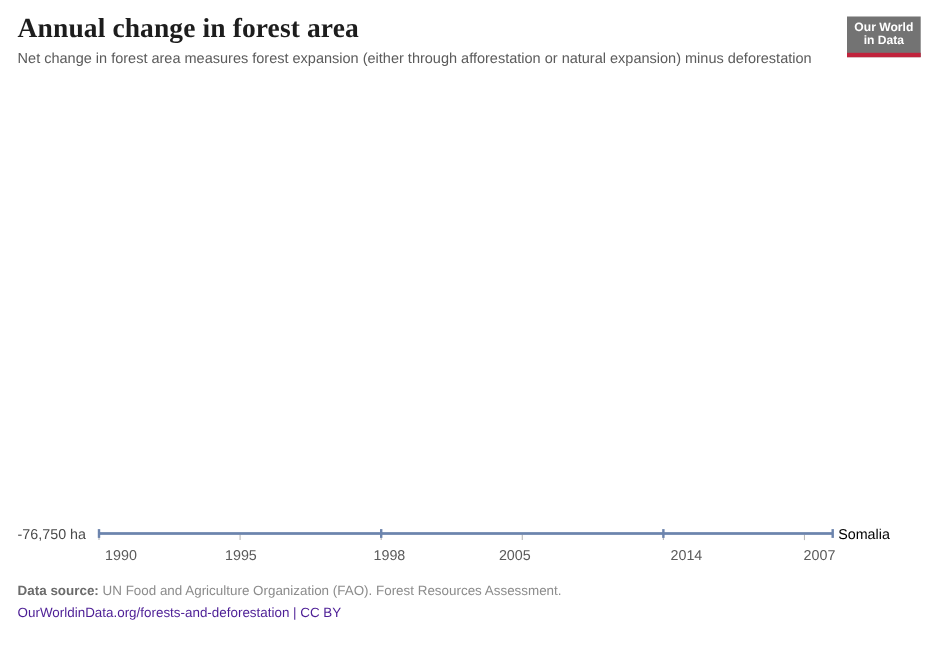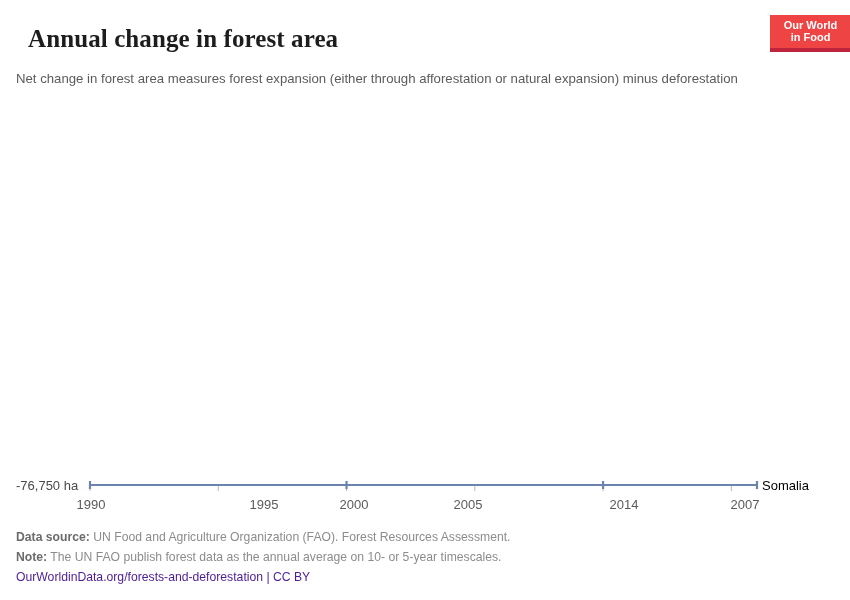--- a/index.html
+++ b/index.html
@@ -23,40 +23,40 @@
     top: 12px;
     width: 745px;
   }
   #chart-title {
     font-family: "Liberation Serif", serif;
     font-size: 25px;
     font-weight: 700;
     color: #1d1d1d;
     letter-spacing: 0.1px;
     line-height: 30px;
-    margin: 12px;
+    margin: 0;
   }
   #chart-subtitle {
     font-family: "Liberation Sans", sans-serif;
     font-size: 13.2px;
     font-weight: 400;
     color: #5b5b5b;
     line-height: 18px;
-    margin: 16px 0 0 0;
+    margin: 2px 0 0 0;
     max-width: 726px;
   }
 
   
   #owid-logo {
     position: absolute;
     left: 770px;
     top: 15px;
-    width: 81px;
+    width: 67px;
     height: 37px;
-    background: #ef4444;
+    background: #737373;
     border-bottom: 4px solid #c0233c;
     box-sizing: border-box;
     display: flex;
     flex-direction: column;
     align-items: center;
     justify-content: center;
     padding-bottom: 1px;
   }
   #owid-logo span {
     display: block;
@@ -140,21 +140,21 @@
 </head>
 <body>
 
 <div id="header">
   <h1 id="chart-title">Annual change in forest area</h1>
   <p id="chart-subtitle">Net change in forest area measures forest expansion (either through afforestation or natural expansion) minus deforestation</p>
 </div>
 
 <div id="owid-logo">
   <span>Our World</span>
-  <span>in Food</span>
+  <span>in Data</span>
 </div>
 
 <div id="chart-area">
 
   <svg id="plot-svg" width="850" height="425">
 
     <g id="svg-ticks">
         <line x1="90" x2="90" y1="391" y2="396" stroke="#b8b8b8" stroke-width="1"></line>
         <line x1="218.26923076923077" x2="218.26923076923077" y1="391" y2="396" stroke="#b8b8b8" stroke-width="1"></line>
         <line x1="346.53846153846155" x2="346.53846153846155" y1="391" y2="396" stroke="#b8b8b8" stroke-width="1"></line>
@@ -167,35 +167,31 @@
         <polyline points="90,390 346.53846153846155,390 603.0769230769231,390 757,390" fill="none" stroke="#6c84ad" stroke-width="2.2"></polyline>
         <line x1="90" x2="90" y1="386" y2="394" stroke="#6c84ad" stroke-width="2.2"></line>
         <line x1="346.53846153846155" x2="346.53846153846155" y1="386" y2="394" stroke="#6c84ad" stroke-width="2.2"></line>
         <line x1="603.0769230769231" x2="603.0769230769231" y1="386" y2="394" stroke="#6c84ad" stroke-width="2.2"></line>
         <line x1="757" x2="757" y1="386" y2="394" stroke="#6c84ad" stroke-width="2.2"></line>
       </g>
   </svg>
 
   <div class="y-axis-label">-76,750 ha</div>
 
-  <div class="x-tick-label" style="left:91px;">1990</div>
-  <div class="x-tick-label" style="left:219px;margin-left:45px;">1995</div>
-  <div class="x-tick-label" style="left:354px;">2000</div>
+  <div class="x-tick-label" style="left:110px;">1990</div>
+  <div class="x-tick-label" style="left:219px;">1995</div>
+  <div class="x-tick-label" style="left:354px;">1998</div>
   <div class="x-tick-label" style="left:468px;">2005</div>
   <div class="x-tick-label" style="left:624px;">2014</div>
   <div class="x-tick-label" style="left:745px;">2007</div>
 
   <div id="series-label">Somalia</div>
 </div>
 
 <div id="footer">
   <div class="line">
     <span class="lbl">Data source:</span>
     <span>UN Food and Agriculture Organization (FAO). Forest Resources Assessment.</span>
   </div>
   <div class="line">
-    <span class="lbl">Note:</span>
-    <span>The UN FAO publish forest data as the annual average on 10- or 5-year timescales.</span>
-  </div>
-  <div class="line">
     <span id="footer-link">OurWorldinData.org/forests-and-deforestation | CC BY</span>
   </div>
 </div>
 
 </body></html>

